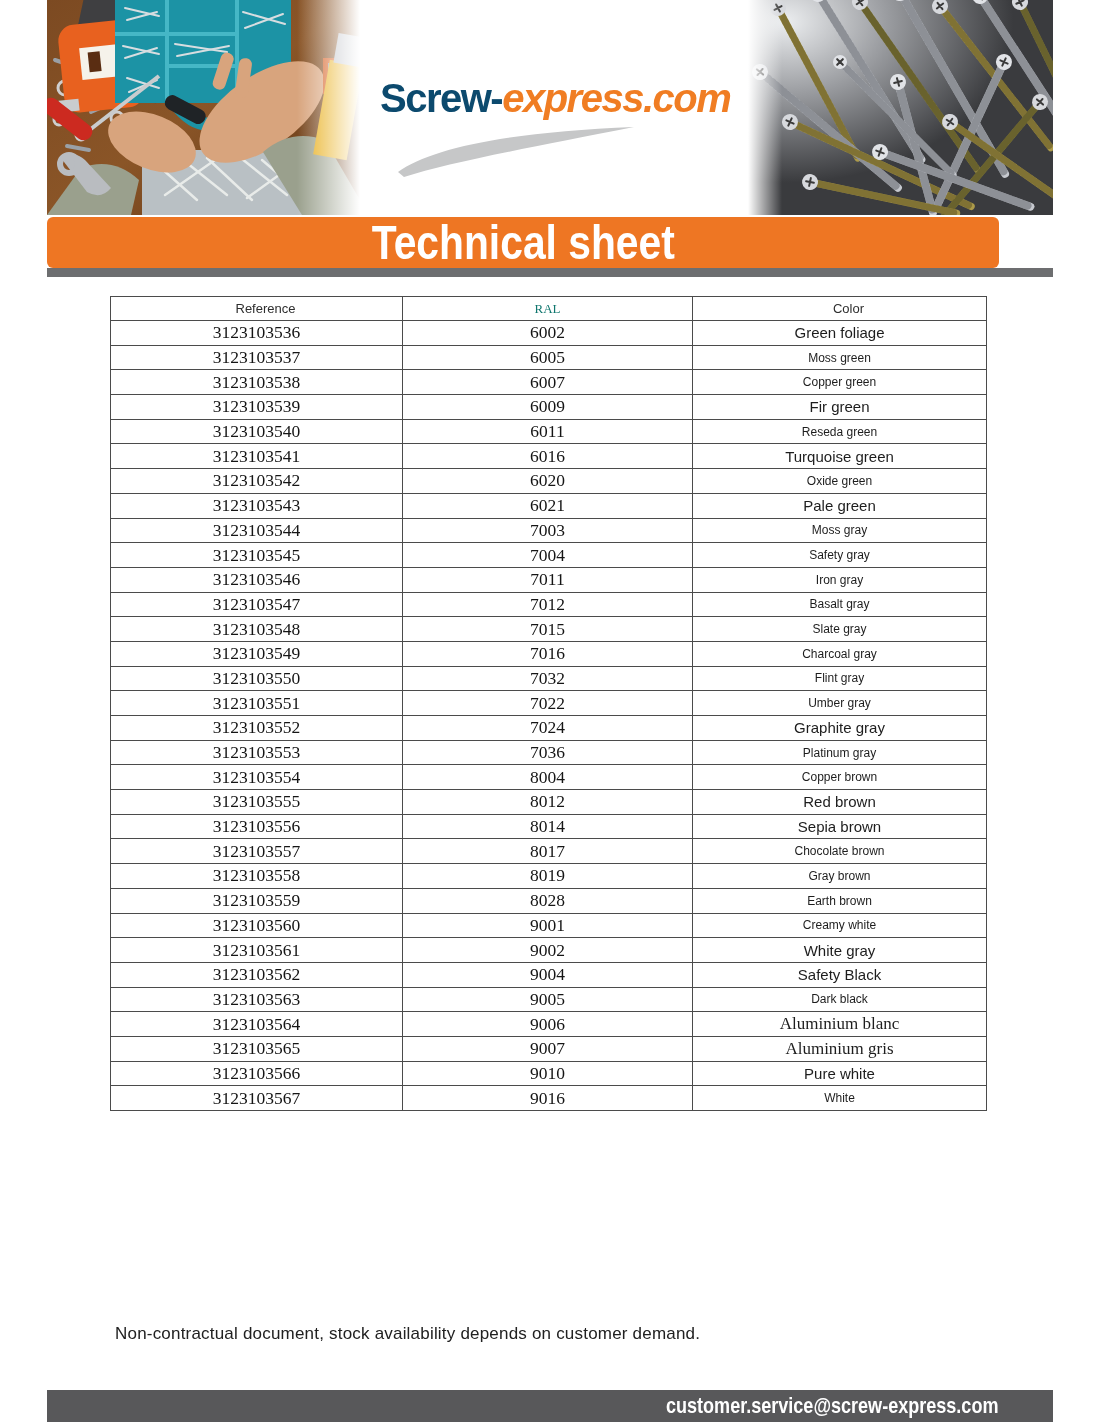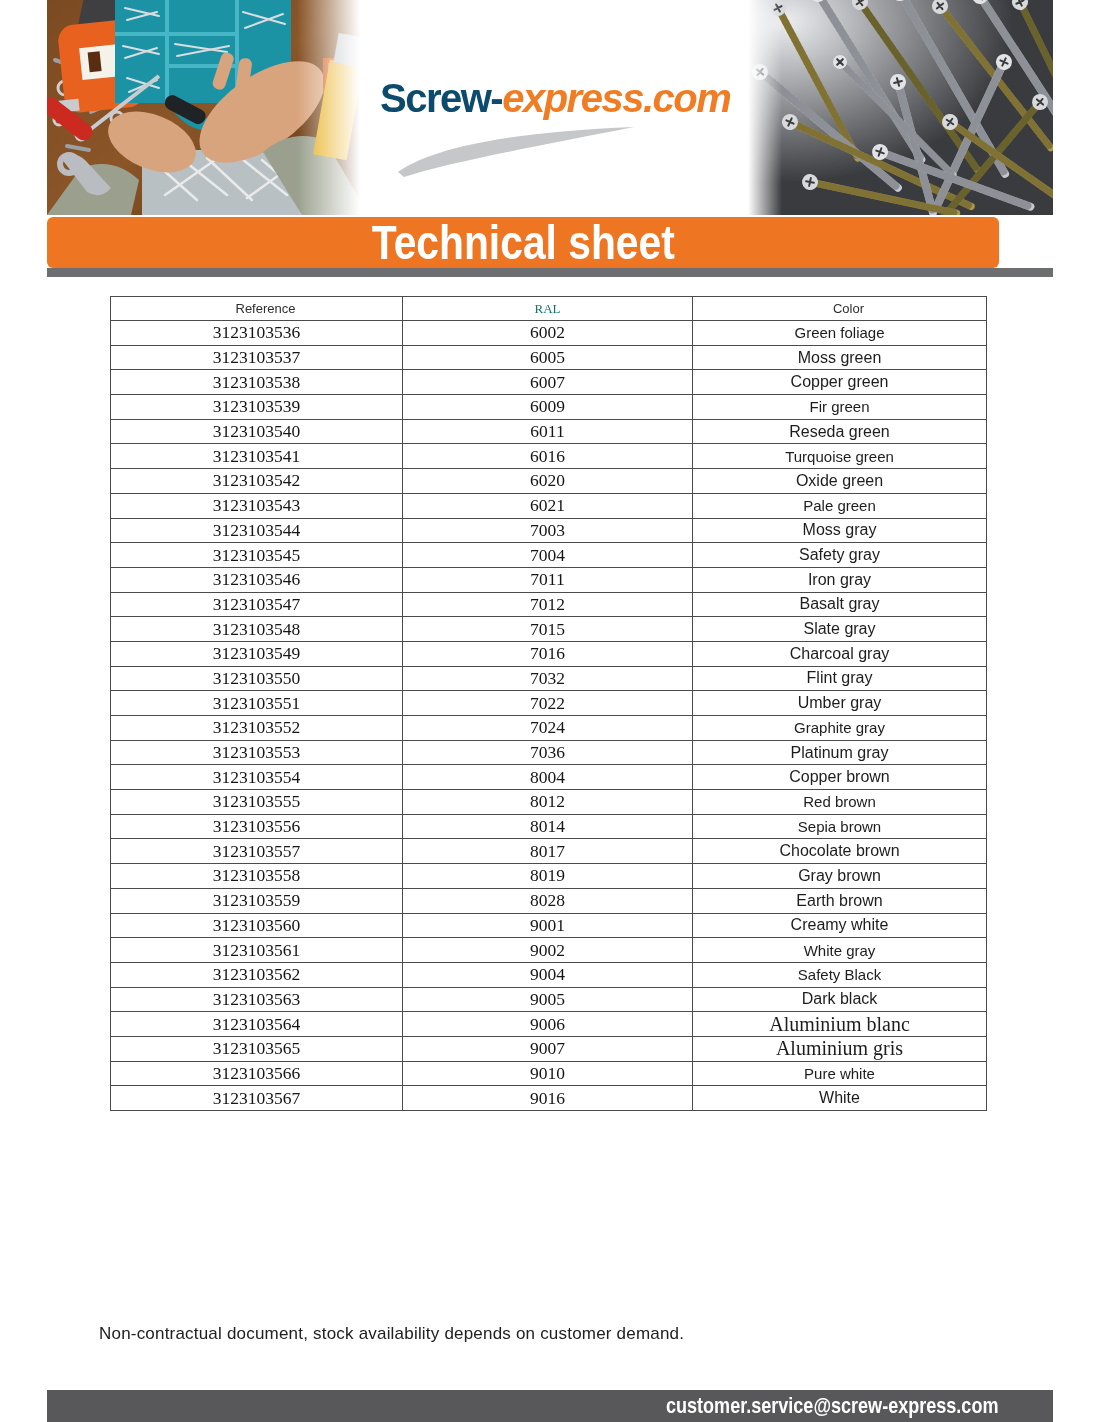--- a/index.html
+++ b/index.html
@@ -29,26 +29,26 @@
   table.ral-table{position:absolute;left:110px;top:296px;width:876px;border-collapse:collapse;
                   table-layout:fixed;}
   .ral-table th,.ral-table td{border:1px solid #4b4b4b;text-align:center;vertical-align:middle;
                   padding:0;color:#151515;overflow:hidden;white-space:nowrap;}
   .ral-table col.c1{width:292px;} .ral-table col.c2{width:290px;} .ral-table col.c3{width:294px;}
   .ral-table thead th{height:23px;font-weight:normal;}
   th.hdr-sans{font-size:13px;color:#2e2e2e;padding-left:18px;}
   th.hdr-serif{font-family:"Liberation Serif",serif;font-size:13px;color:#0f766e;}
   .ral-table tbody td{height:23.7px;}
   td.ref,td.ral{font-family:"Liberation Serif",serif;font-size:17.5px;}
-  td.color{font-size:16px;color:#1d1d1d;}
+  td.color{font-size:12px;color:#1d1d1d;}
   td.color.c-lg{font-size:15px;}
-  td.color.c-serif{font-family:"Liberation Serif",serif;font-size:20px;}
+  td.color.c-serif{font-family:"Liberation Serif",serif;font-size:17px;}
 
   
-  .note{position:absolute;left:99px;top:1324px;font-size:17px;color:#212121;letter-spacing:.2px;margin:0;}
+  .note{position:absolute;left:115px;top:1324px;font-size:17px;color:#212121;letter-spacing:.2px;margin:0;}
   .footer-bar{position:absolute;left:47px;top:1390px;width:1006px;height:32px;background:#58585a;
               display:flex;align-items:center;justify-content:flex-end;}
   .footer-email{color:#ffffff;font-weight:bold;font-size:22px;margin-right:55px;white-space:nowrap;
                 transform:scaleX(.82);transform-origin:right center;letter-spacing:0;}
 </style>
 </head>
 <body>
 
 <div class="page">
 

